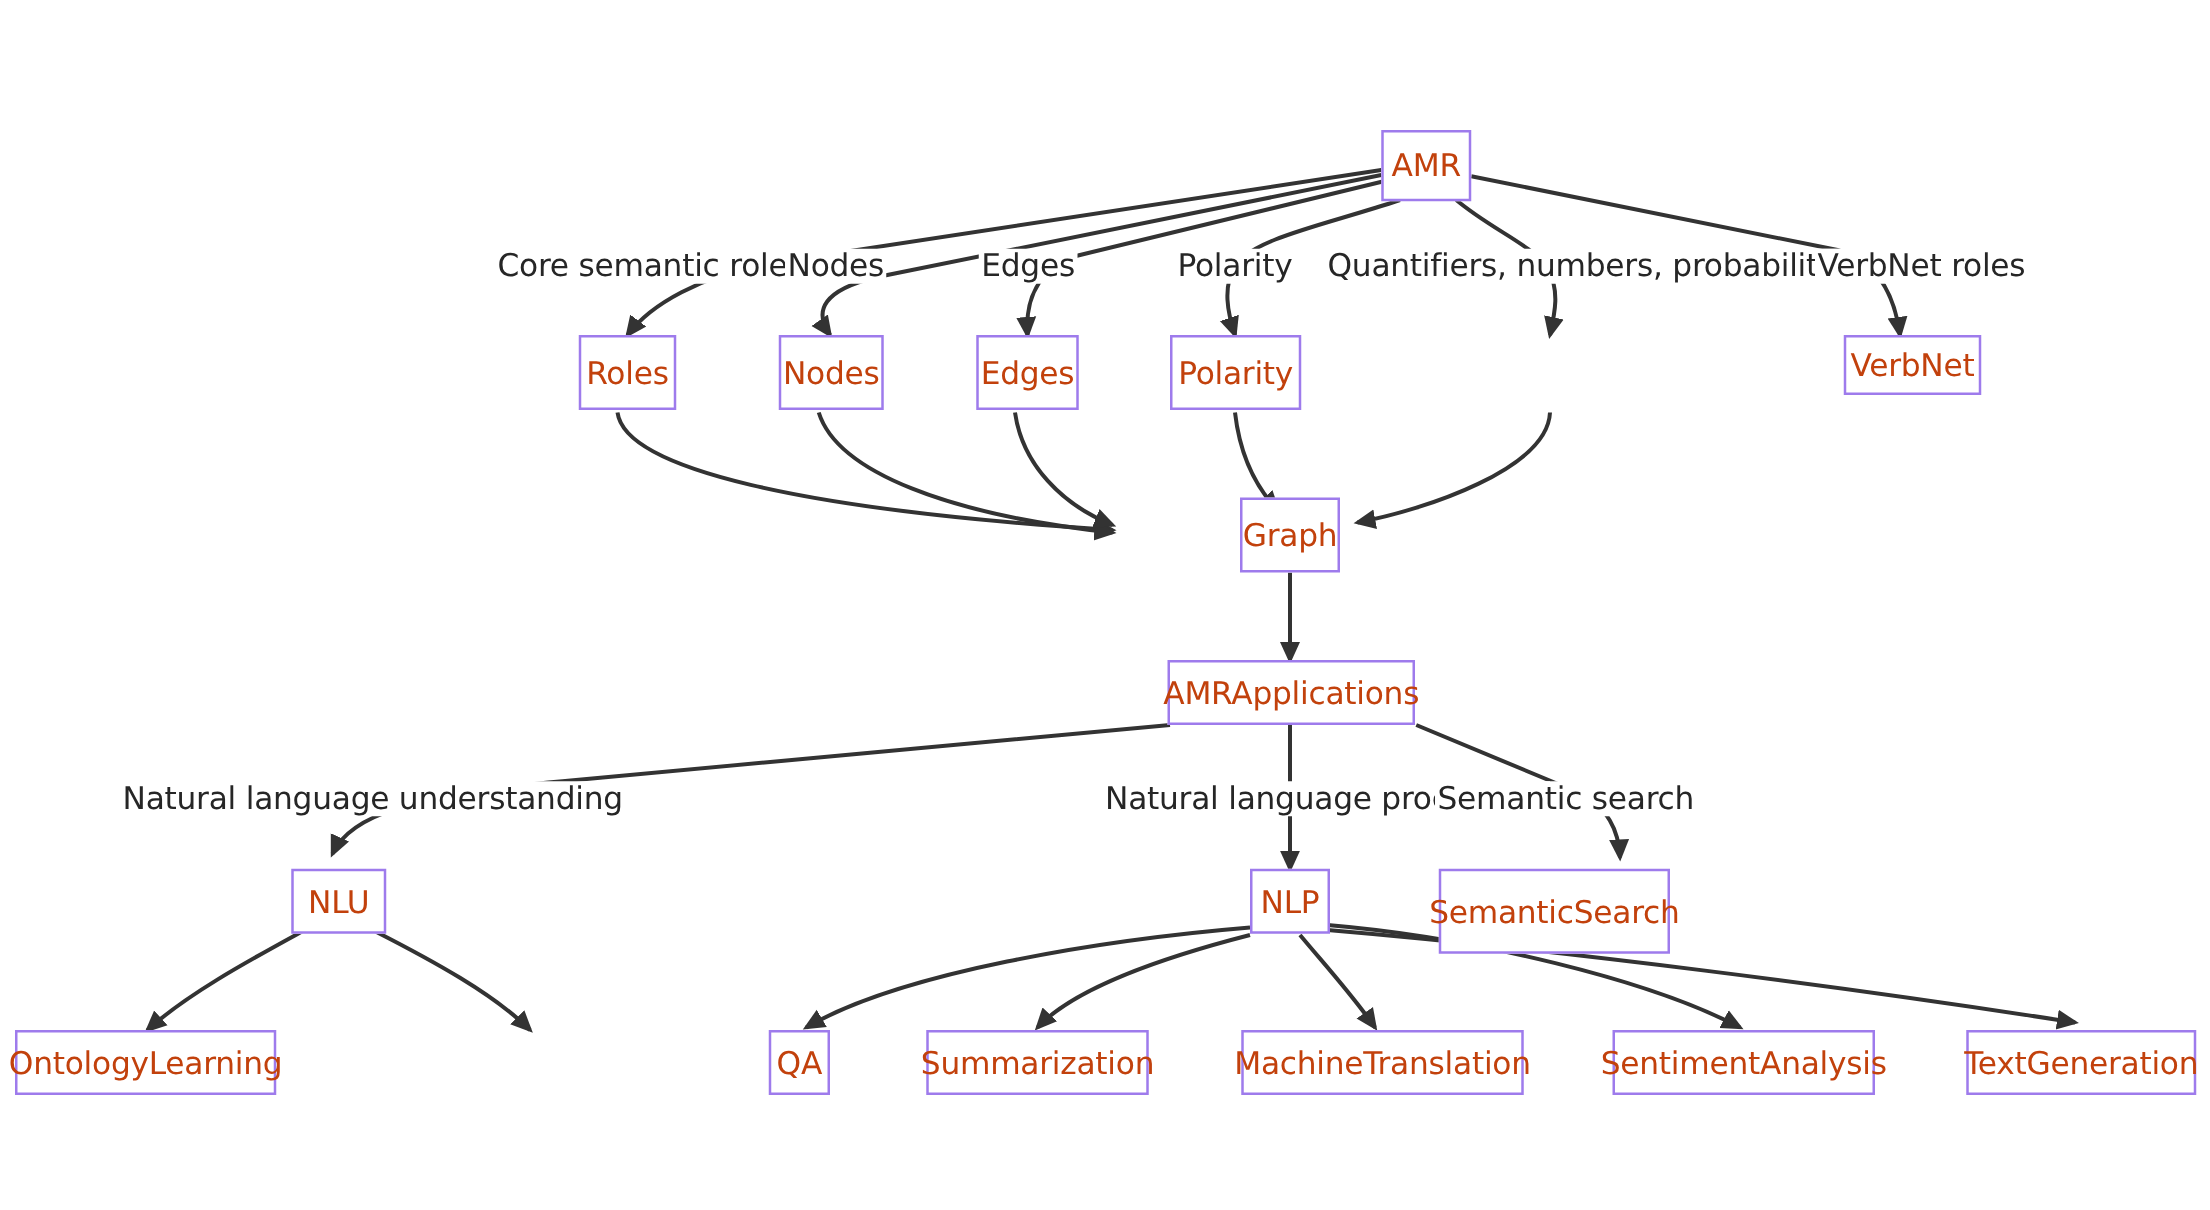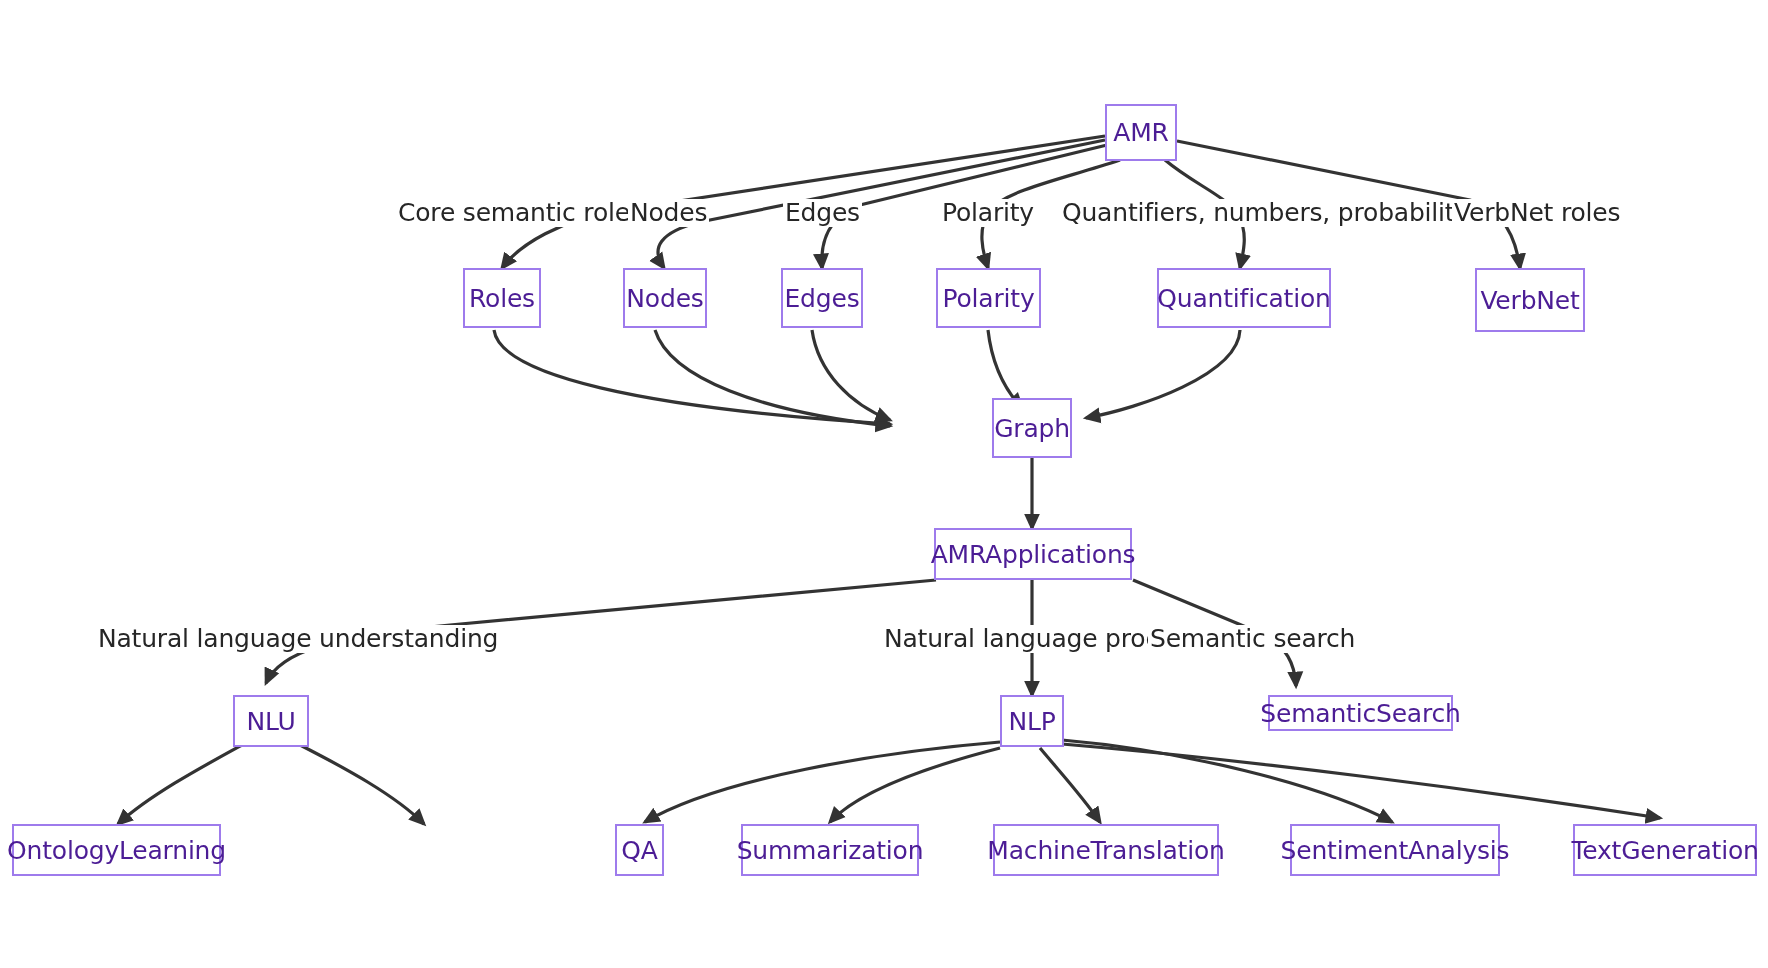--- a/index.html
+++ b/index.html
@@ -30,21 +30,21 @@
     stroke-width: 3.2;
   }
   .node-box {
     position: absolute;
     box-sizing: border-box;
     border: 2px solid #9e7bec;
     background: #ffffff;
     display: flex;
     align-items: center;
     justify-content: center;
-    color: #4c1d95;
+    color: #c2410c;
     font-size: 25px;
     font-family: "DejaVu Sans", "Liberation Sans", sans-serif;
     letter-spacing: -0.2px;
     white-space: nowrap;
   }
   .edge-label {
     position: absolute;
     color: #262626;
     font-size: 25px;
     font-family: "DejaVu Sans", "Liberation Sans", sans-serif;
@@ -109,45 +109,42 @@
   </div>
 
   <div class="node-box" style="left:781px; top:268px; width:82px; height:60px;">
     <span>Edges</span>
   </div>
 
   <div class="node-box" style="left:936px; top:268px; width:105px; height:60px;">
     <span>Polarity</span>
   </div>
 
-  <div class="node-box" style="left:1157px; top:268px; width:174px; height:60px;">
-    <span>Quantification</span>
-  </div>
 
-  <div class="node-box" style="left:1475px; top:268px; width:110px; height:64px;">
+  <div class="node-box" style="left:1475px; top:268px; width:110px; height:48px;">
     <span>VerbNet</span>
   </div>
 
   <div class="node-box" style="left:992px; top:398px; width:80px; height:60px;">
     <span>Graph</span>
   </div>
 
   <div class="node-box" style="left:934px; top:528px; width:198px; height:52px;">
     <span>AMRApplications</span>
   </div>
 
   <div class="node-box" style="left:233px; top:695px; width:76px; height:52px;">
     <span>NLU</span>
   </div>
 
   <div class="node-box" style="left:1000px; top:695px; width:64px; height:52px;">
     <span>NLP</span>
   </div>
 
-  <div class="node-box" style="left:1268px; top:695px; width:185px; height:36px;">
+  <div class="node-box" style="left:1151px; top:695px; width:185px; height:68px;">
     <span>SemanticSearch</span>
   </div>
 
   <div class="node-box" style="left:12px; top:824px; width:209px; height:52px;">
     <span>OntologyLearning</span>
   </div>
 
 
   <div class="node-box" style="left:615px; top:824px; width:49px; height:52px;">
     <span>QA</span>

